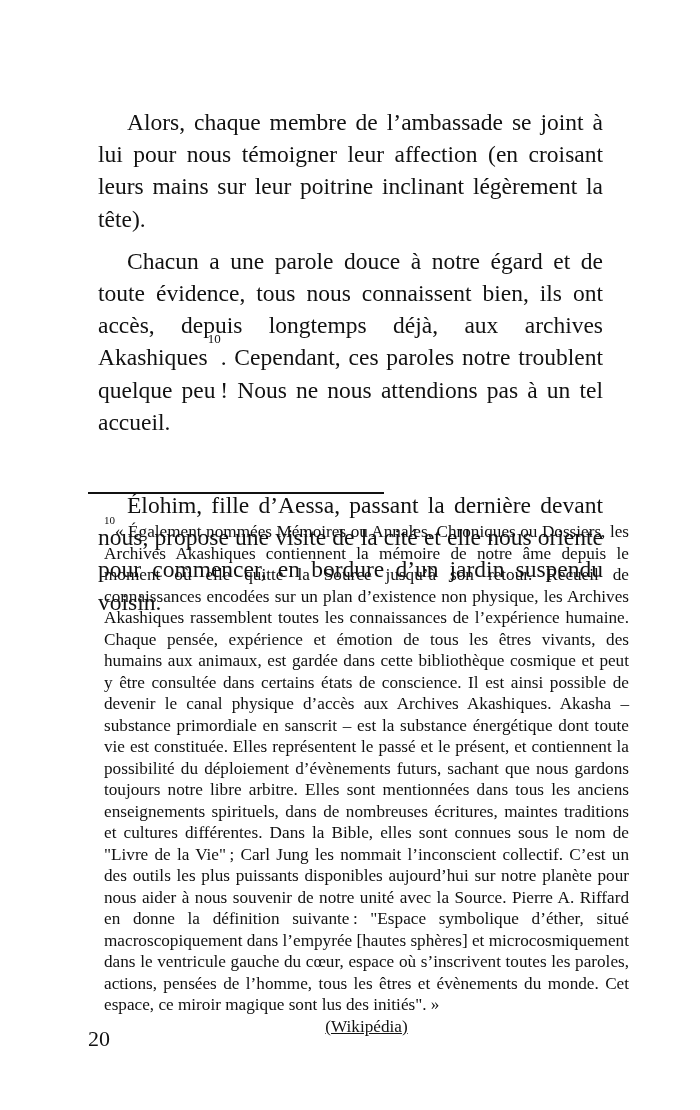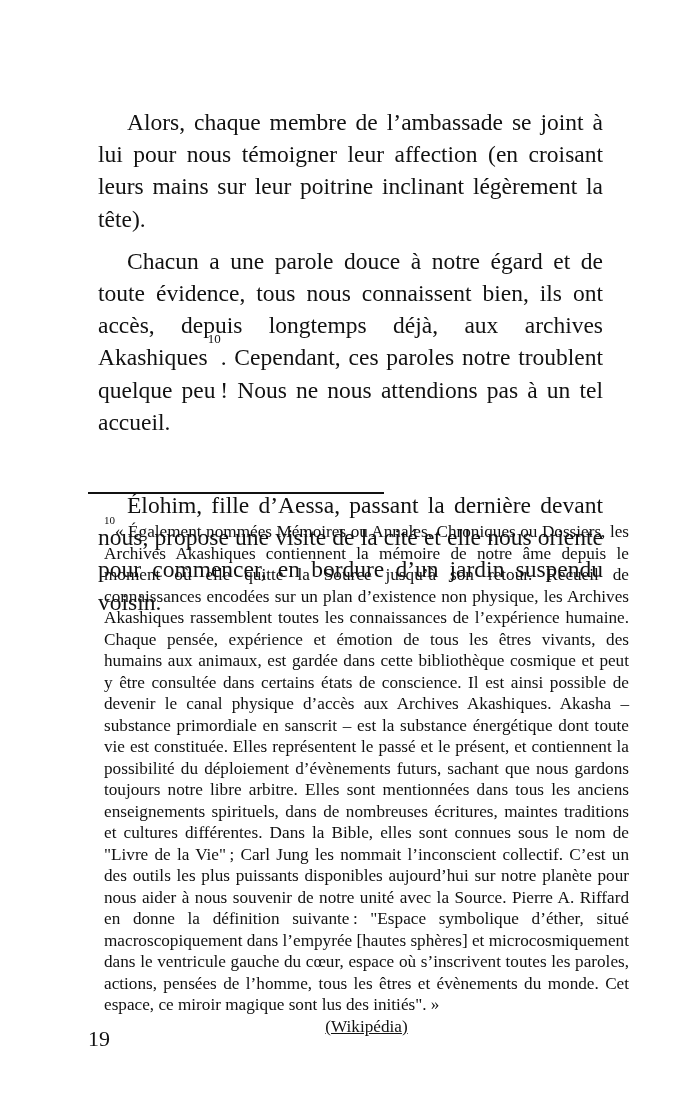--- a/index.html
+++ b/index.html
@@ -24,13 +24,13 @@
   <p class="para">Élohim, fille d’Aessa, passant la dernière devant nous, propose une visite de la cité et elle nous oriente pour commencer, en bordure d’un jardin suspendu voisin.</p>
 </div>
 
 <div class="rule"></div>
 
 <div class="notes">
   <div><sup>10</sup><span>«&nbsp;Également nommées Mémoires ou Annales, Chroniques ou Dossiers, les Archives Akashiques contiennent la mémoire de notre âme depuis le moment où elle quitte la Source jusqu’à son retour. Recueil de connaissances encodées sur un plan d’existence non physique, les Archives Akashiques rassemblent toutes les connaissances de l’expérience humaine. Chaque pensée, expérience et émotion de tous les êtres vivants, des humains aux animaux, est gardée dans cette bibliothèque cosmique et peut y être consultée dans certains états de conscience. Il est ainsi possible de devenir le canal physique d’accès aux Archives Akashiques. Akasha – substance primordiale en sanscrit – est la substance énergétique dont toute vie est constituée. Elles représentent le passé et le présent, et contiennent la possibilité du déploiement d’évènements futurs, sachant que nous gardons toujours notre libre arbitre. Elles sont mentionnées dans tous les anciens enseignements spirituels, dans de nombreuses écritures, maintes traditions et cultures différentes. Dans la Bible, elles sont connues sous le nom de "Livre de la Vie" ; Carl Jung les nommait l’inconscient collectif. C’est un des outils les plus puissants disponibles aujourd’hui sur notre planète pour nous aider à nous souvenir de notre unité avec la Source. Pierre A. Riffard en donne la définition suivante : "Espace symbolique d’éther, situé macroscopiquement dans l’empyrée [hautes sphères] et microcosmiquement dans le ventricule gauche du cœur, espace où s’inscrivent toutes les paroles, actions, pensées de l’homme, tous les êtres et évènements du monde. Cet espace, ce miroir magique sont lus des initiés".&nbsp;»</span></div>
   <div class="lastline">(Wikipédia)</div>
 </div>
 
-<div class="pagenum">19</div>
+<div class="pagenum">20</div>
 
 </body></html>

